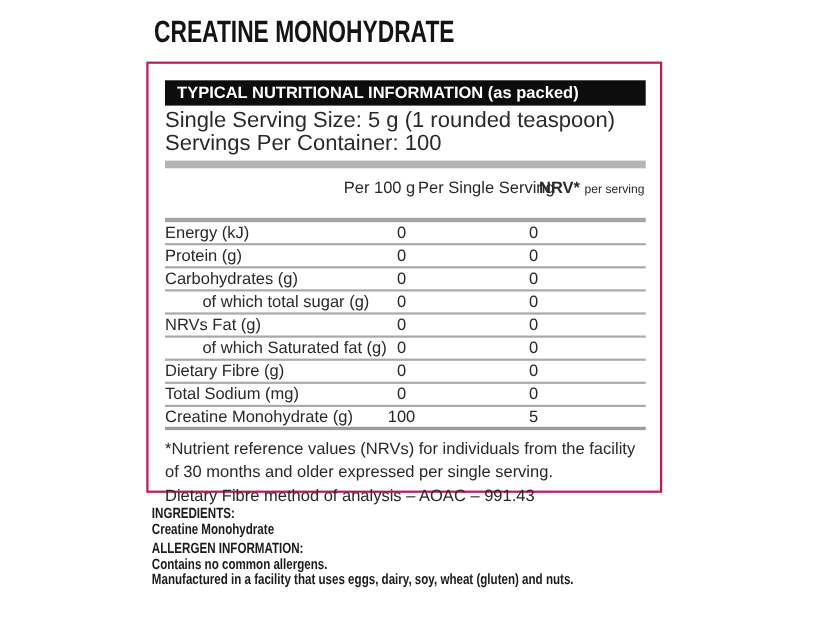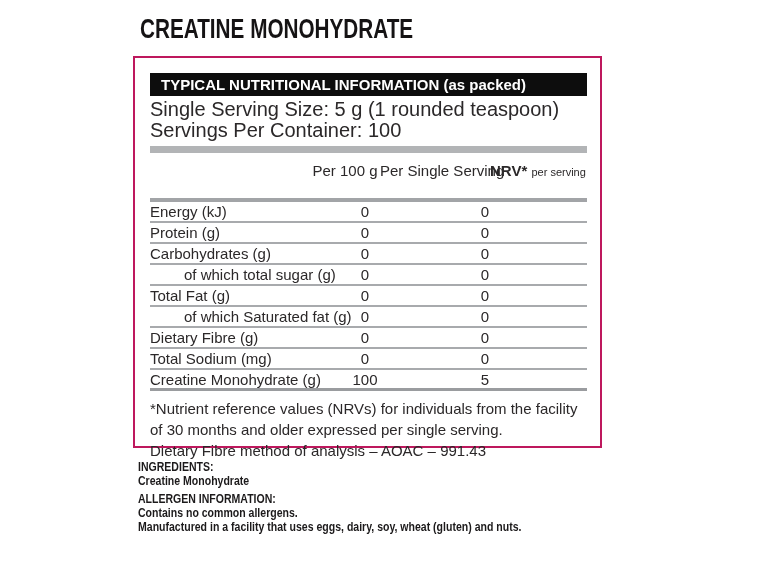--- a/index.html
+++ b/index.html
@@ -146,21 +146,21 @@
           <div class="nval">0</div>
           <div class="nval"></div>
         </div>
         <div class="nrow">
           <div class="nlabel indent">of which total sugar (g)</div>
           <div class="nval">0</div>
           <div class="nval">0</div>
           <div class="nval"></div>
         </div>
         <div class="nrow">
-          <div class="nlabel">Total Fat (g)</div>
+          <div class="nlabel">NRVs Fat (g)</div>
           <div class="nval">0</div>
           <div class="nval">0</div>
           <div class="nval"></div>
         </div>
         <div class="nrow">
           <div class="nlabel indent">of which Saturated fat (g)</div>
           <div class="nval">0</div>
           <div class="nval">0</div>
           <div class="nval"></div>
         </div>

